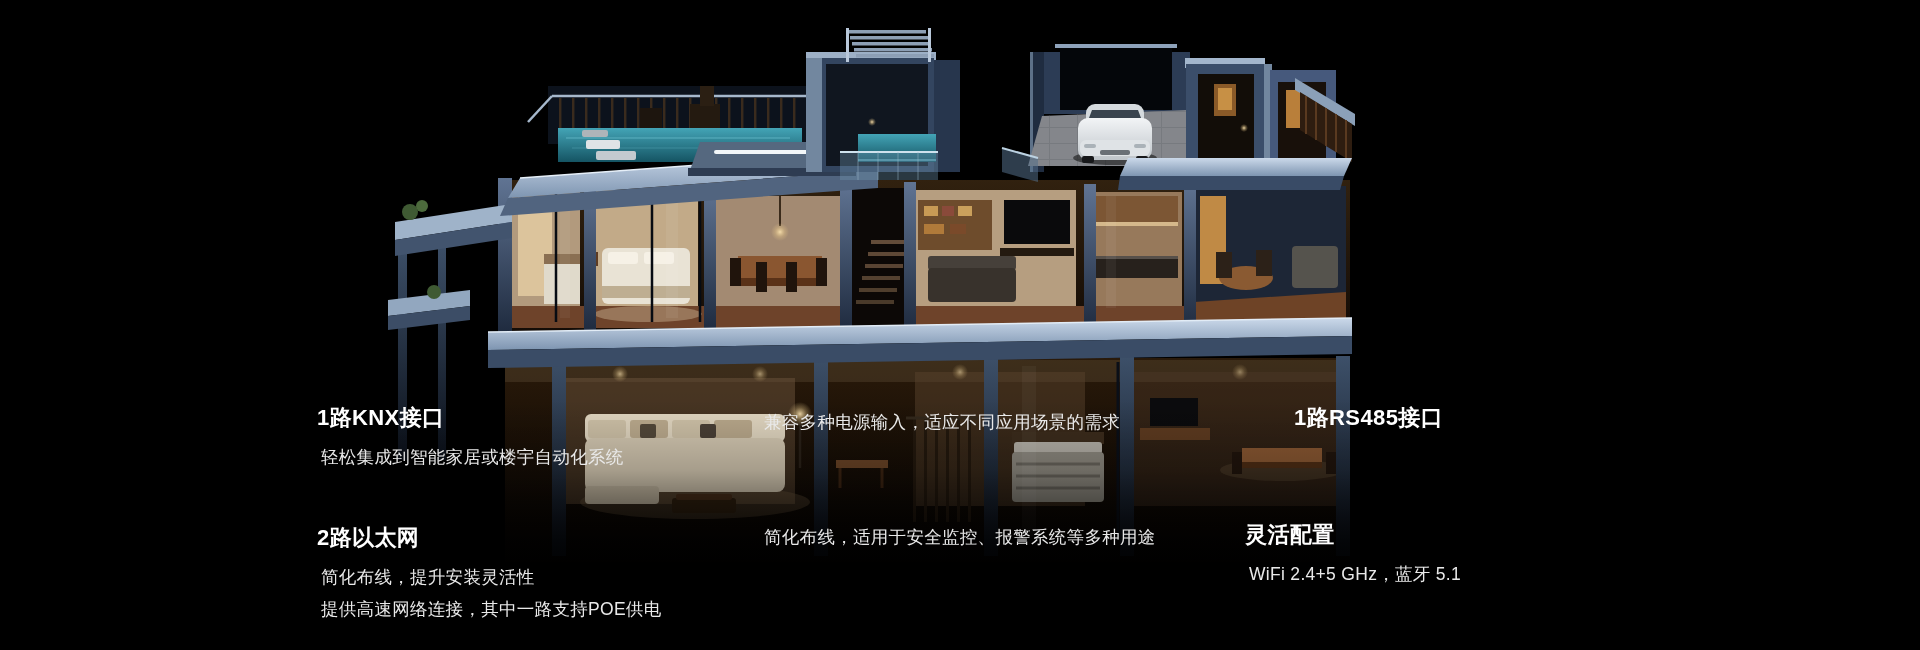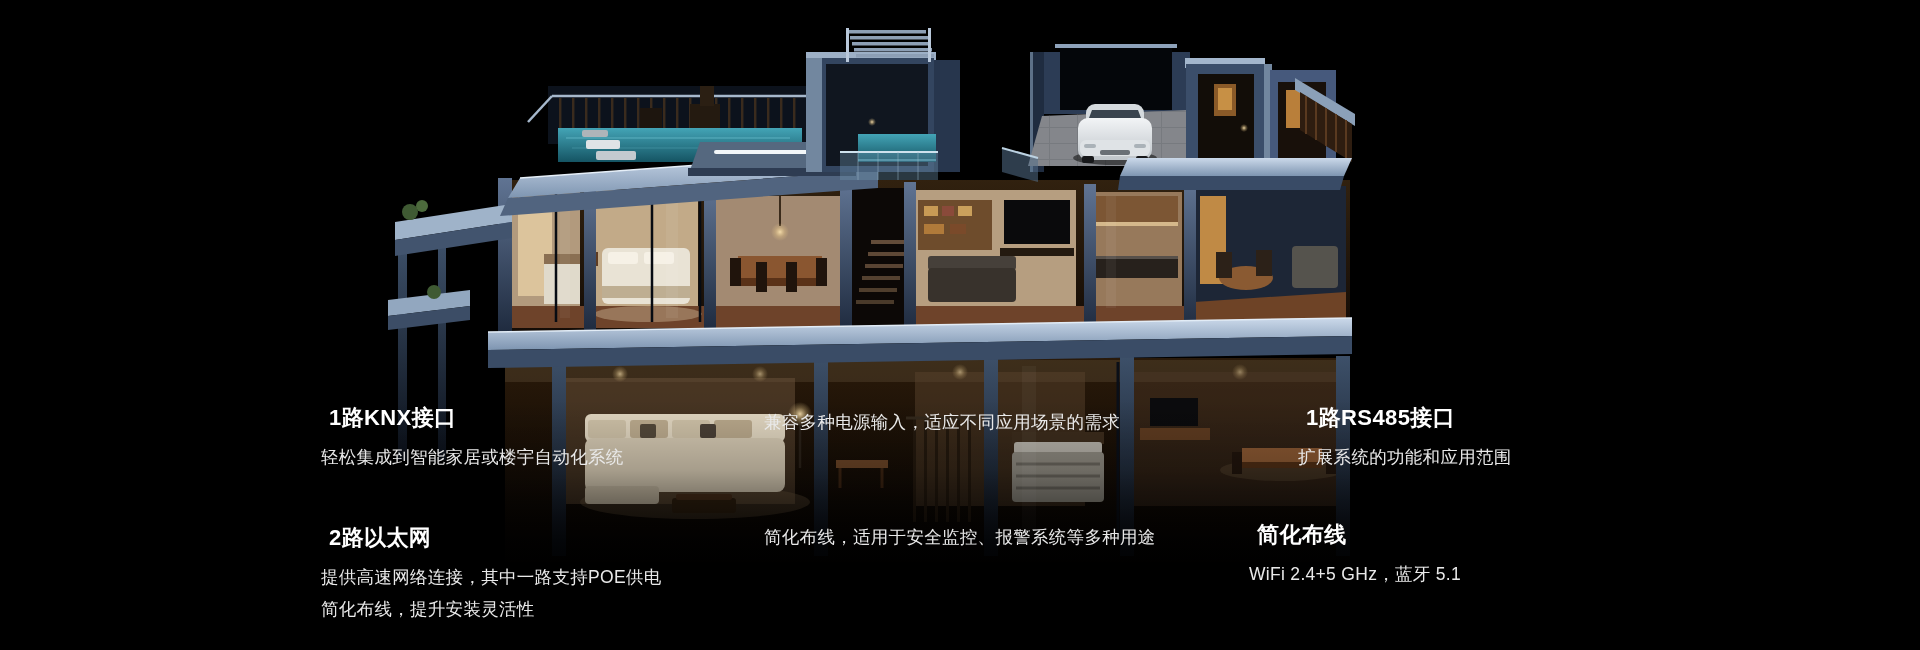--- a/index.html
+++ b/index.html
@@ -5,21 +5,21 @@
   html,body{margin:0;padding:0;background:#000;}
   .stage{
     position:relative;width:1920px;height:650px;overflow:hidden;
     background:var(--c-background,#000);
     font-family:"Liberation Sans","DejaVu Sans",sans-serif;
   }
   .stage svg{position:absolute;left:0;top:0;}
   .features{position:absolute;left:0;top:0;width:100%;height:100%;pointer-events:none;}
   .block{position:absolute;white-space:nowrap;}
   .block h3{
-    margin:0 0 11px 12px;
+    margin:0 0 11px 0;
     font-size:22px;line-height:28px;font-weight:600;letter-spacing:.4px;
     color:var(--c-heading_text,#ffffff);
   }
   .block p{
     margin:4px;
     font-size:17.5px;line-height:28px;font-weight:400;letter-spacing:.3px;
     color:var(--c-body_text,#e9e9e9);
   }
   .b11{left:317px;top:404px;}
   .b12{left:317px;top:524px;}
@@ -367,36 +367,35 @@
 
   <div class="features">
 
     <section class="block b11">
       <h3>1路KNX接口</h3>
       <p>轻松集成到智能家居或楼宇自动化系统</p>
     </section>
 
     <section class="block b12">
       <h3>2路以太网</h3>
+      <p>简化布线，提升安装灵活性</p>
       <p>提供高速网络连接，其中一路支持POE供电</p>
-      <p>简化布线，提升安装灵活性</p>
     </section>
 
     <section class="block b21">
       <p>兼容多种电源输入，适应不同应用场景的需求</p>
     </section>
 
     <section class="block b22">
       <p>简化布线，适用于安全监控、报警系统等多种用途</p>
     </section>
 
     <section class="block b31">
       <h3>1路RS485接口</h3>
-      <p>扩展系统的功能和应用范围</p>
     </section>
 
     <section class="block b32">
-      <h3>简化布线</h3>
+      <h3>灵活配置</h3>
       <p>WiFi 2.4+5 GHz，蓝牙 5.1</p>
     </section>
 
   </div>
 </div>
 
 </body></html>

